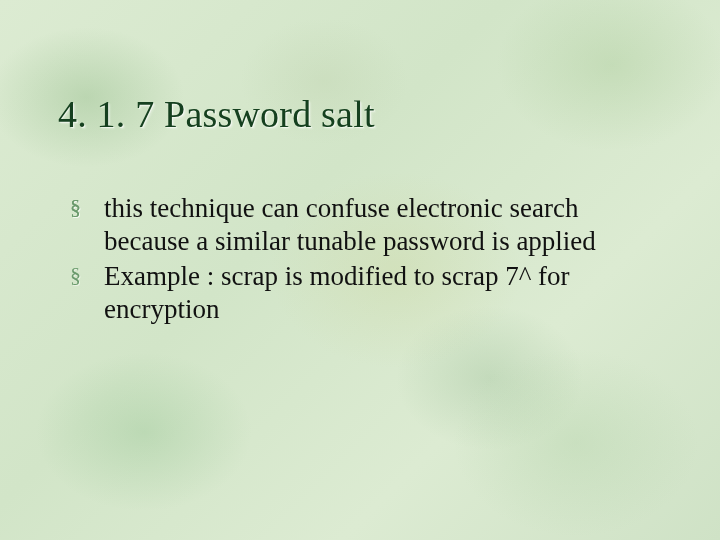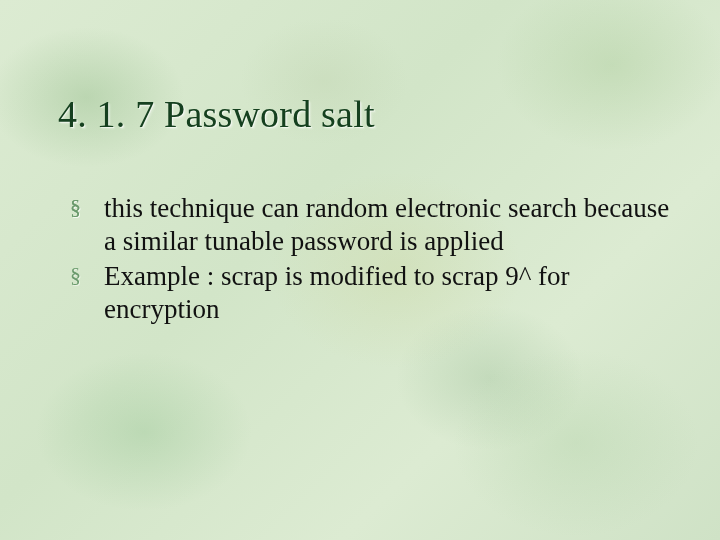--- a/index.html
+++ b/index.html
@@ -75,22 +75,22 @@
 
   <div class="title">4. 1. 7 Password salt</div>
 
   <div class="body">
     <ul class="bullets">
       <li>
         <span class="marker">§</span>
       </li>
       <li>
         <span class="marker">§</span>
-        <span>this technique can random electronic  search because a similar tunable password is applied</span>
+        <span>this technique can confuse electronic  search because a similar tunable password is applied</span>
       </li>
       <li>
         <span class="marker">§</span>
-        <span>Example : scrap is modified to scrap 9^ for encryption</span>
+        <span>Example : scrap is modified to scrap 7^ for encryption</span>
       </li>
     </ul>
   </div>
 
 </div>
 
 </body></html>

